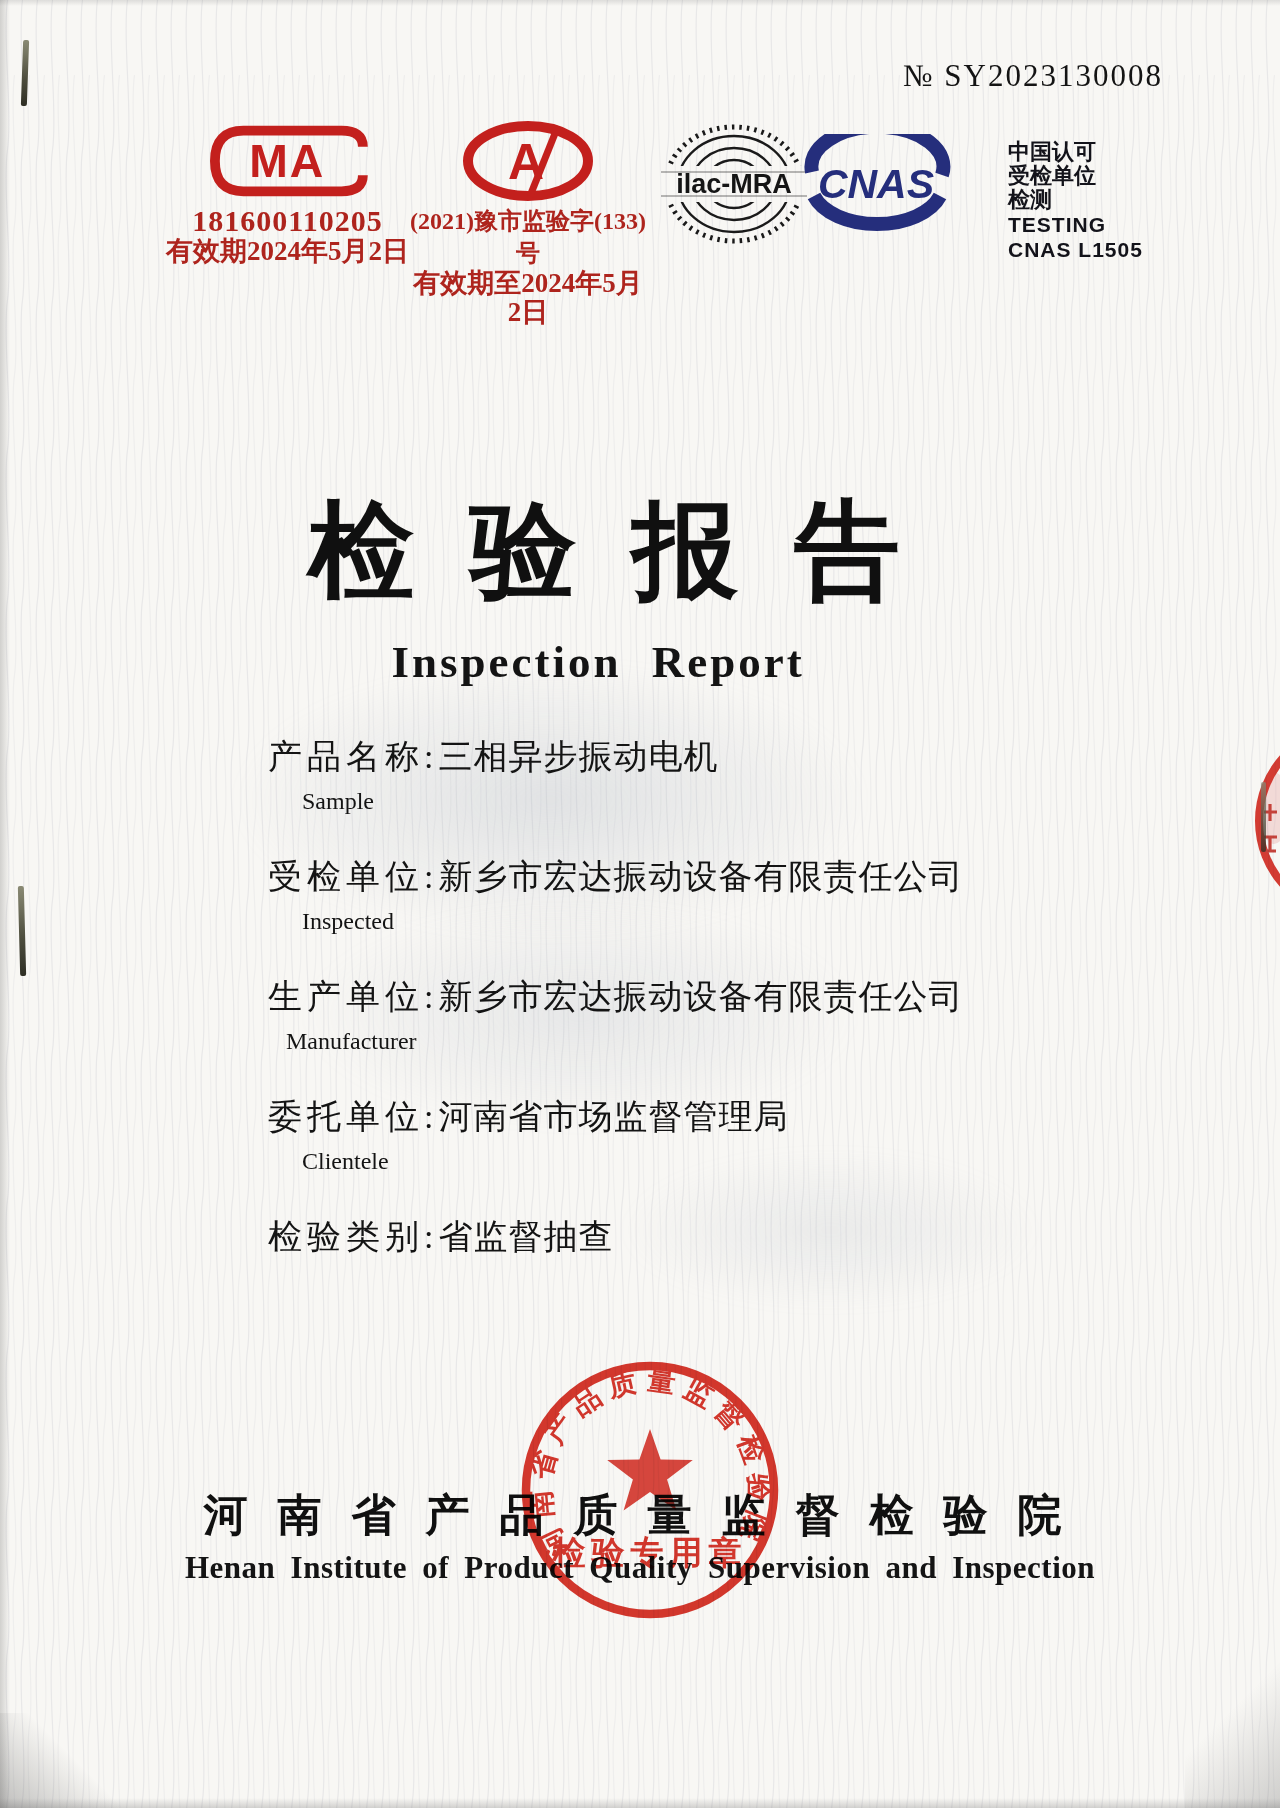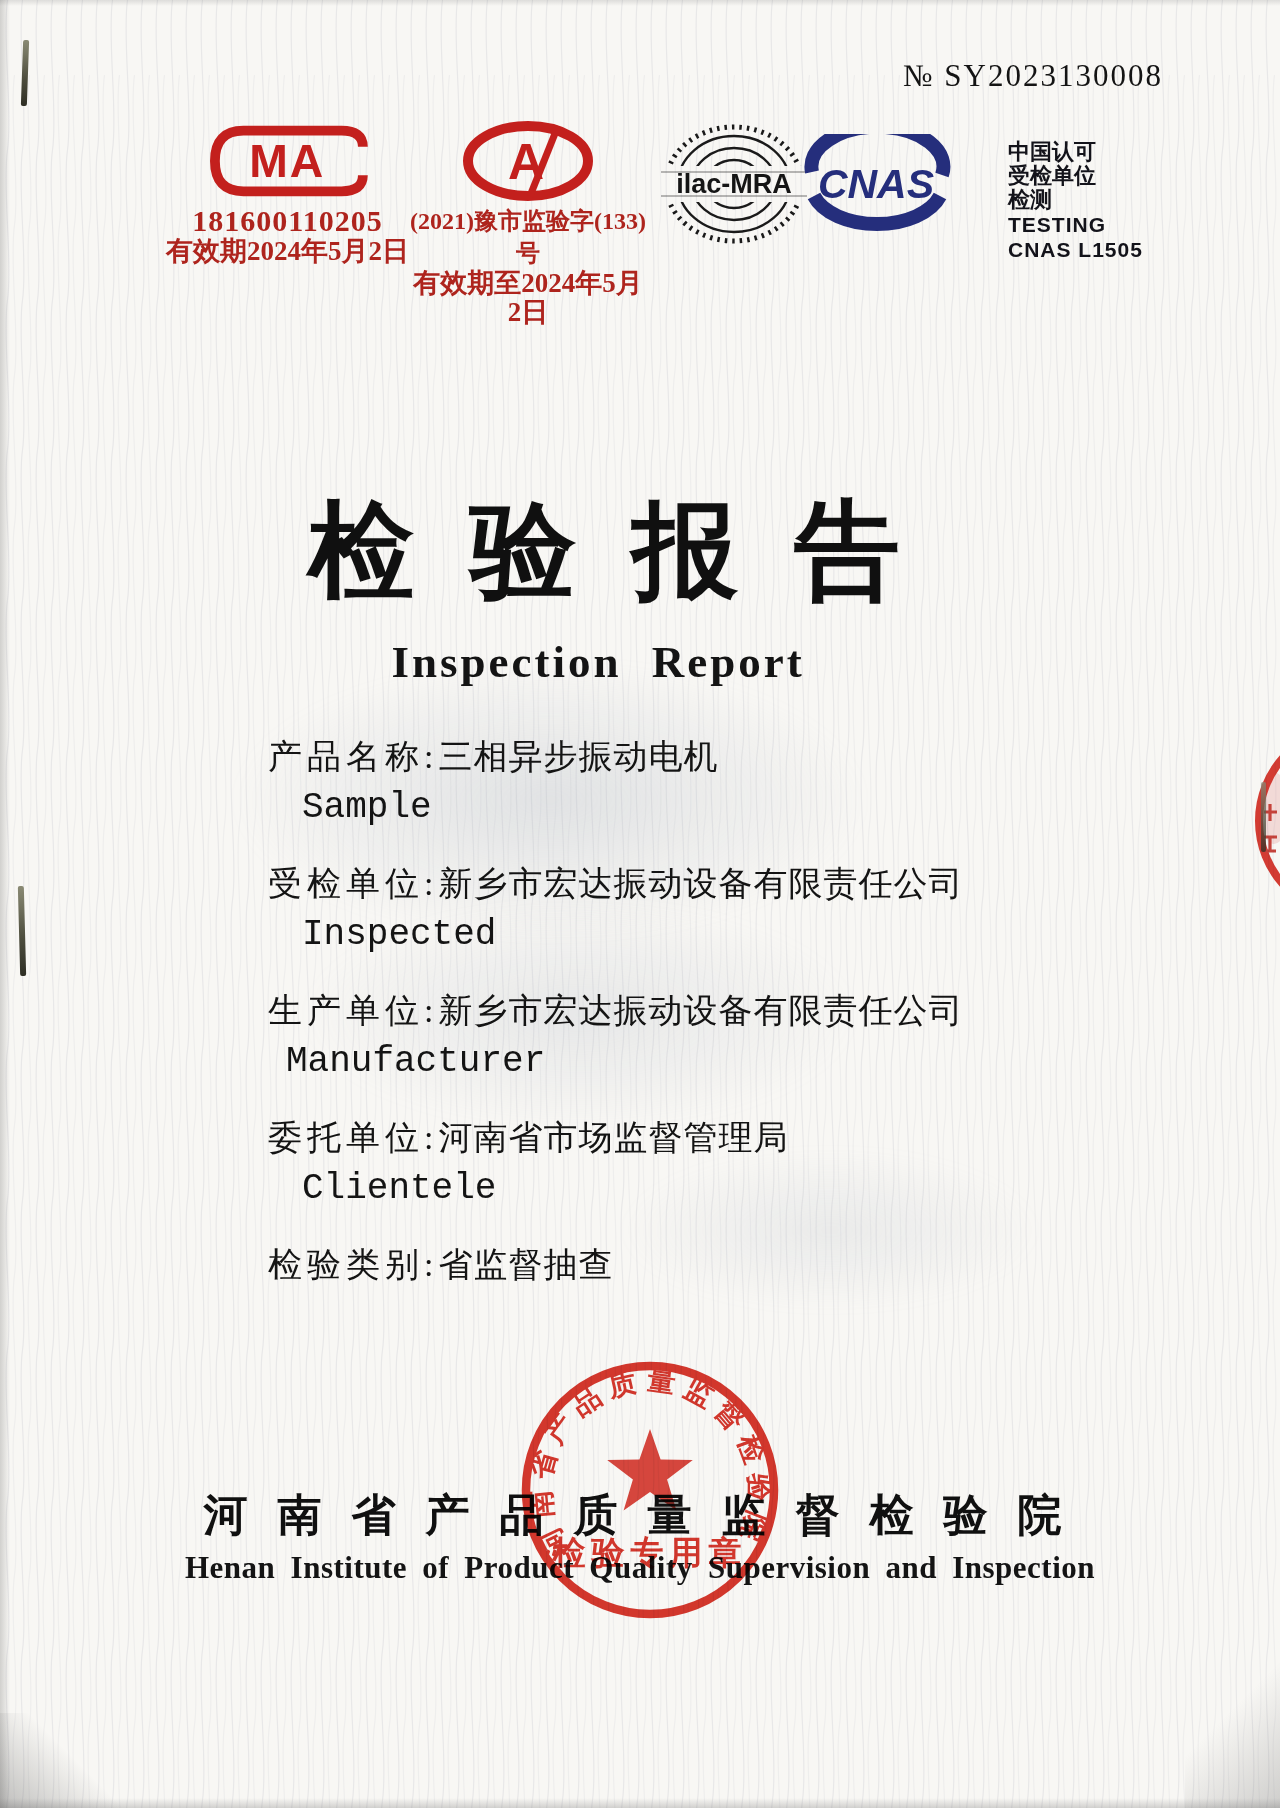--- a/index.html
+++ b/index.html
@@ -33,21 +33,21 @@
   .title-zh{left:0;top:494px;width:1190px;text-align:center;font-size:106px;font-weight:bold;
             letter-spacing:56px;text-indent:28px;line-height:1.1;z-index:2;color:#101010;padding-left:23px;}
   .title-en{left:0;top:636px;width:1140px;text-align:center;font-size:45px;font-weight:bold;
             letter-spacing:3px;word-spacing:16px;z-index:2;margin-left:28px;}
   
   .fields{left:268px;top:736px;z-index:2;}
   .field-row{margin-bottom:36px;}
   .f-line1{font-size:34px;line-height:42px;white-space:nowrap;}
   .f-label{letter-spacing:5px;}
   .f-value{letter-spacing:1px;}
-  .f-en{font-size:36px;line-height:38px;margin-top:11px;margin-left:34px;font-family:Liberation Mono, monospace;}
+  .f-en{font-size:24px;line-height:38px;margin-top:4px;margin-left:34px;}
   .field-row:nth-child(3) .f-en{margin-left:18px;}
   .field-row:nth-child(5) .f-en{margin-left:0;}
   
   .footer-zh{left:0;top:1486px;width:1280px;text-align:center;font-size:44px;font-weight:bold;
              letter-spacing:30px;text-indent:15px;z-index:2;color:#101010;}
   .footer-en{left:0;top:1550px;width:1280px;text-align:center;font-size:31px;font-weight:bold;
              letter-spacing:.5px;word-spacing:7px;z-index:2;}
   
   .stamp{left:516px;top:1356px;z-index:3;mix-blend-mode:multiply;opacity:.93;}
   .side-stamp{right:0;top:742px;z-index:3;mix-blend-mode:multiply;opacity:.9;}

